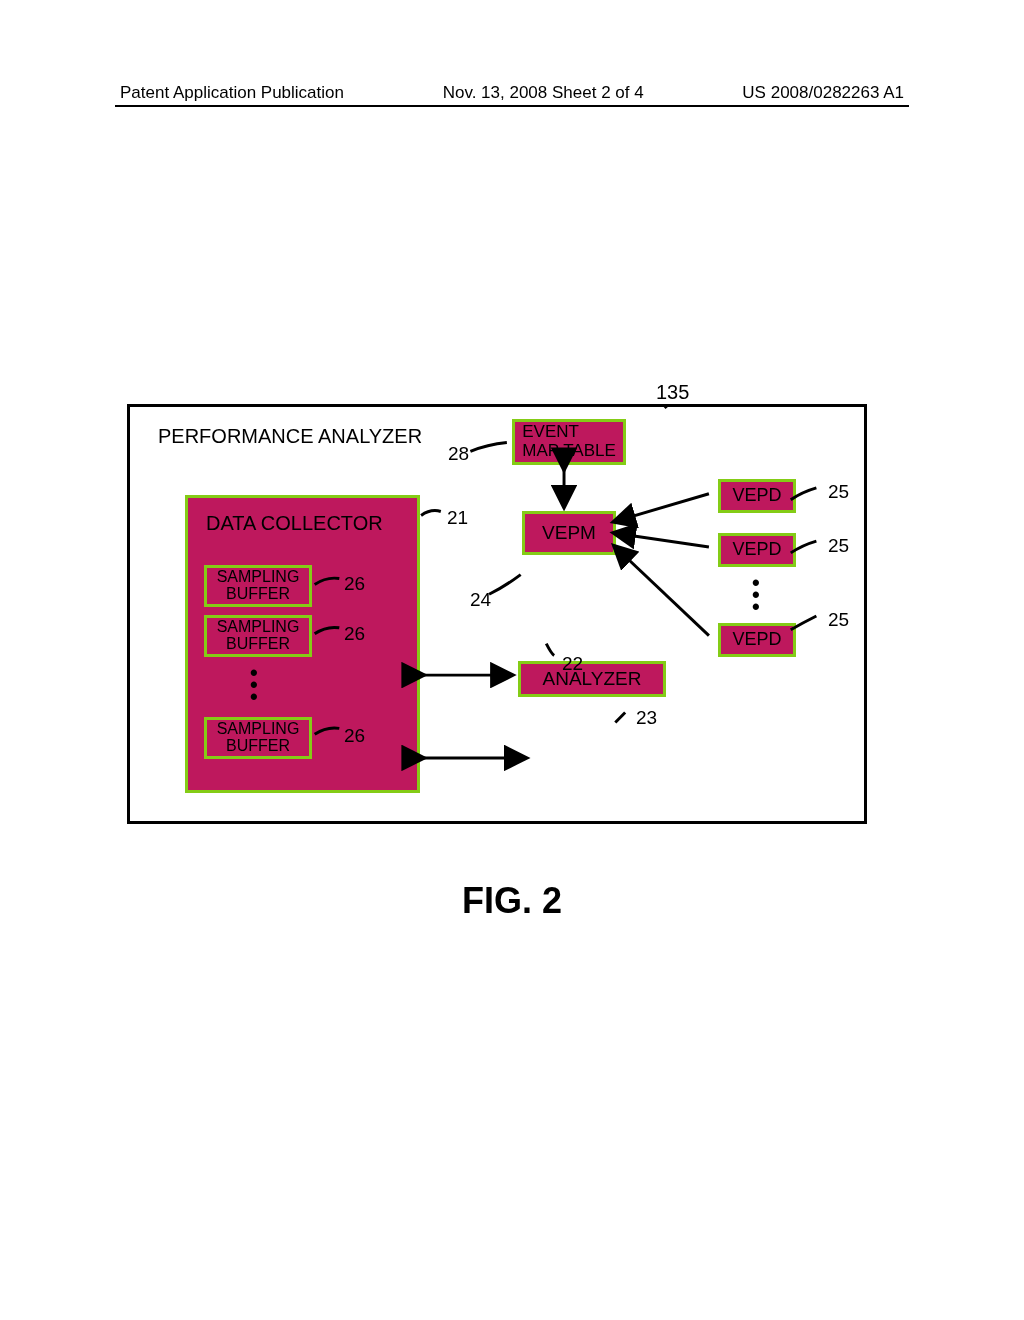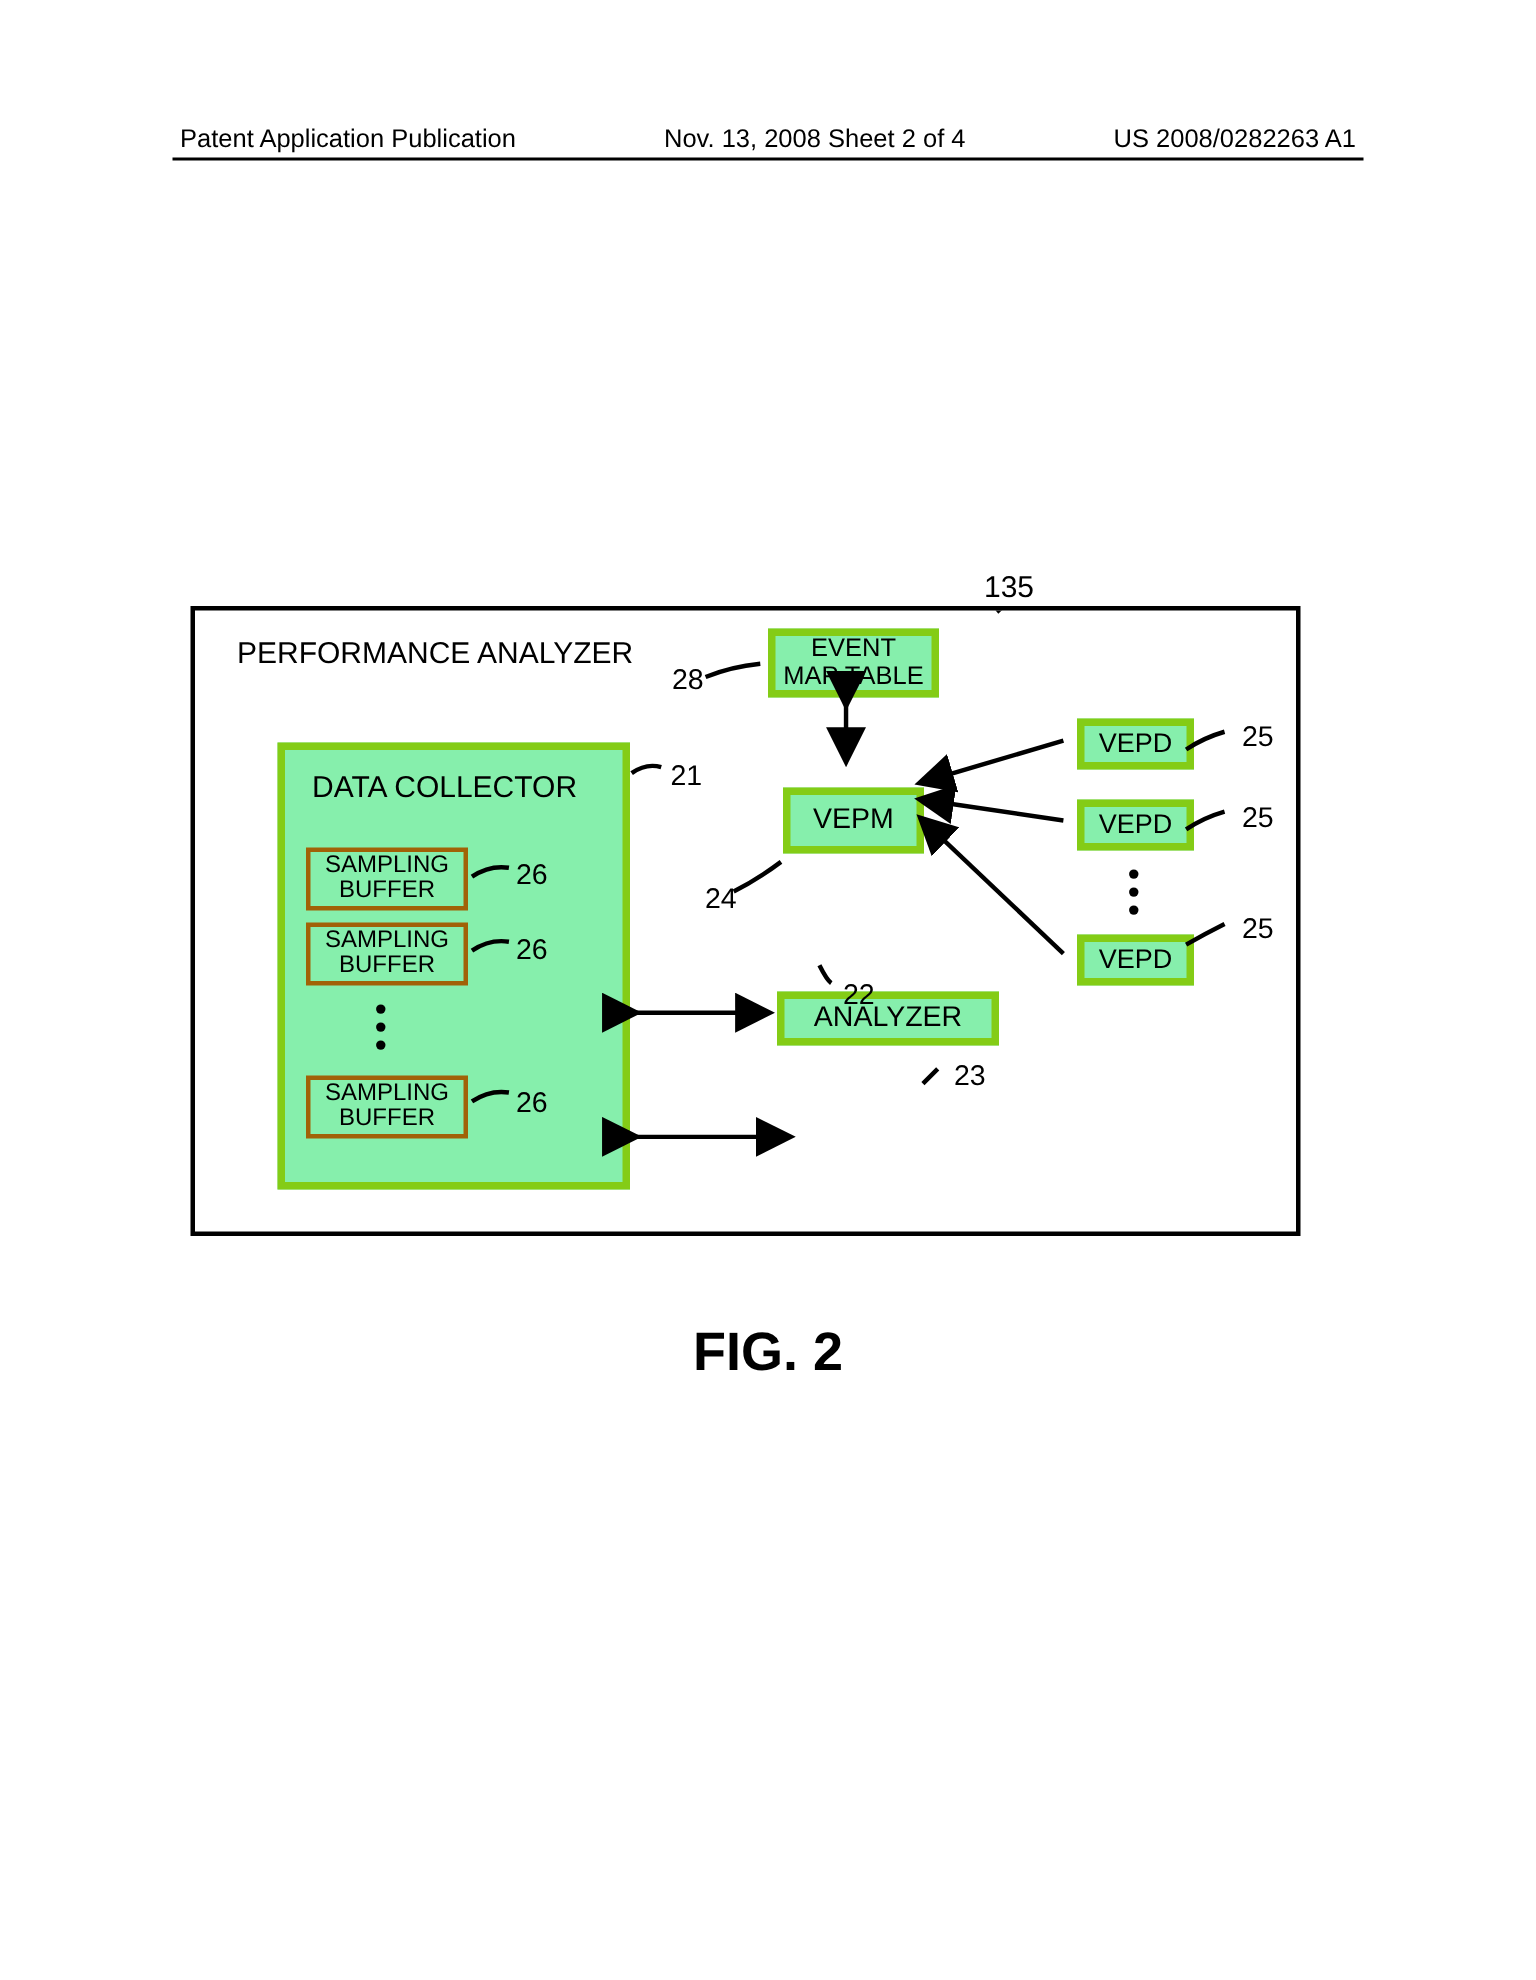--- a/index.html
+++ b/index.html
@@ -35,26 +35,26 @@
     position: absolute;
     left: 127px;
     top: 404px;
     width: 740px;
     height: 420px;
     border: 3px solid #000;
   }
 
   .box {
     position: absolute;
-    border: 5px solid #84cc16;
-    background: #86efac;
+    border: 3px solid #84cc16;
+    background: #be185d;
     display: flex;
     align-items: center;
     justify-content: center;
-    text-align: center;
+    text-align: left;
     font-weight: normal;
     line-height: 1.1;
   }
 
   .label {
     position: absolute;
     font-size: 19px;
     white-space: nowrap;
   }
 
@@ -73,21 +73,21 @@
   }
   .data-collector-title {
     position: absolute;
     top: 14px;
     left: 18px;
     font-size: 20px;
   }
 
   .samp {
     position: absolute;
-    border: 3px solid #a16207;
+    border: 3px solid #84cc16;
     width: 108px;
     height: 42px;
     left: 74px;
     font-size: 16px;
     line-height: 1.05;
     text-align: center;
     display: flex;
     align-items: center;
     justify-content: center;
   }
@@ -149,21 +149,21 @@
   <div class="samp" style="top:208px; white-space:pre;">SAMPLING
 BUFFER</div>
   <div class="label" style="left:214px; top:216px;">26</div>
 
   <div class="dots" style="left:120px; top:260px;">•<br>•<br>•</div>
 
   <div class="samp" style="top:310px; white-space:pre;">SAMPLING
 BUFFER</div>
   <div class="label" style="left:214px; top:318px;">26</div>
 
-  <div class="box" style="left:392px; top:118px; width:94px; height:44px; font-size:19px;">VEPM</div>
+  <div class="box" style="left:392px; top:104px; width:94px; height:44px; font-size:19px;">VEPM</div>
   <div class="label" style="left:340px; top:182px;">24</div>
 
   <div class="box" style="left:388px; top:254px; width:148px; height:36px; font-size:19px;">ANALYZER</div>
   <div class="label" style="left:432px; top:214px;margin-top:32px;">22</div>
 
   <div class="label" style="left:506px; top:300px;">23</div>
 
   <div class="box" style="left:588px; top:72px; width:78px; height:34px; font-size:18px;">VEPD</div>
   <div class="label" style="left:698px; top:74px;">25</div>
 

